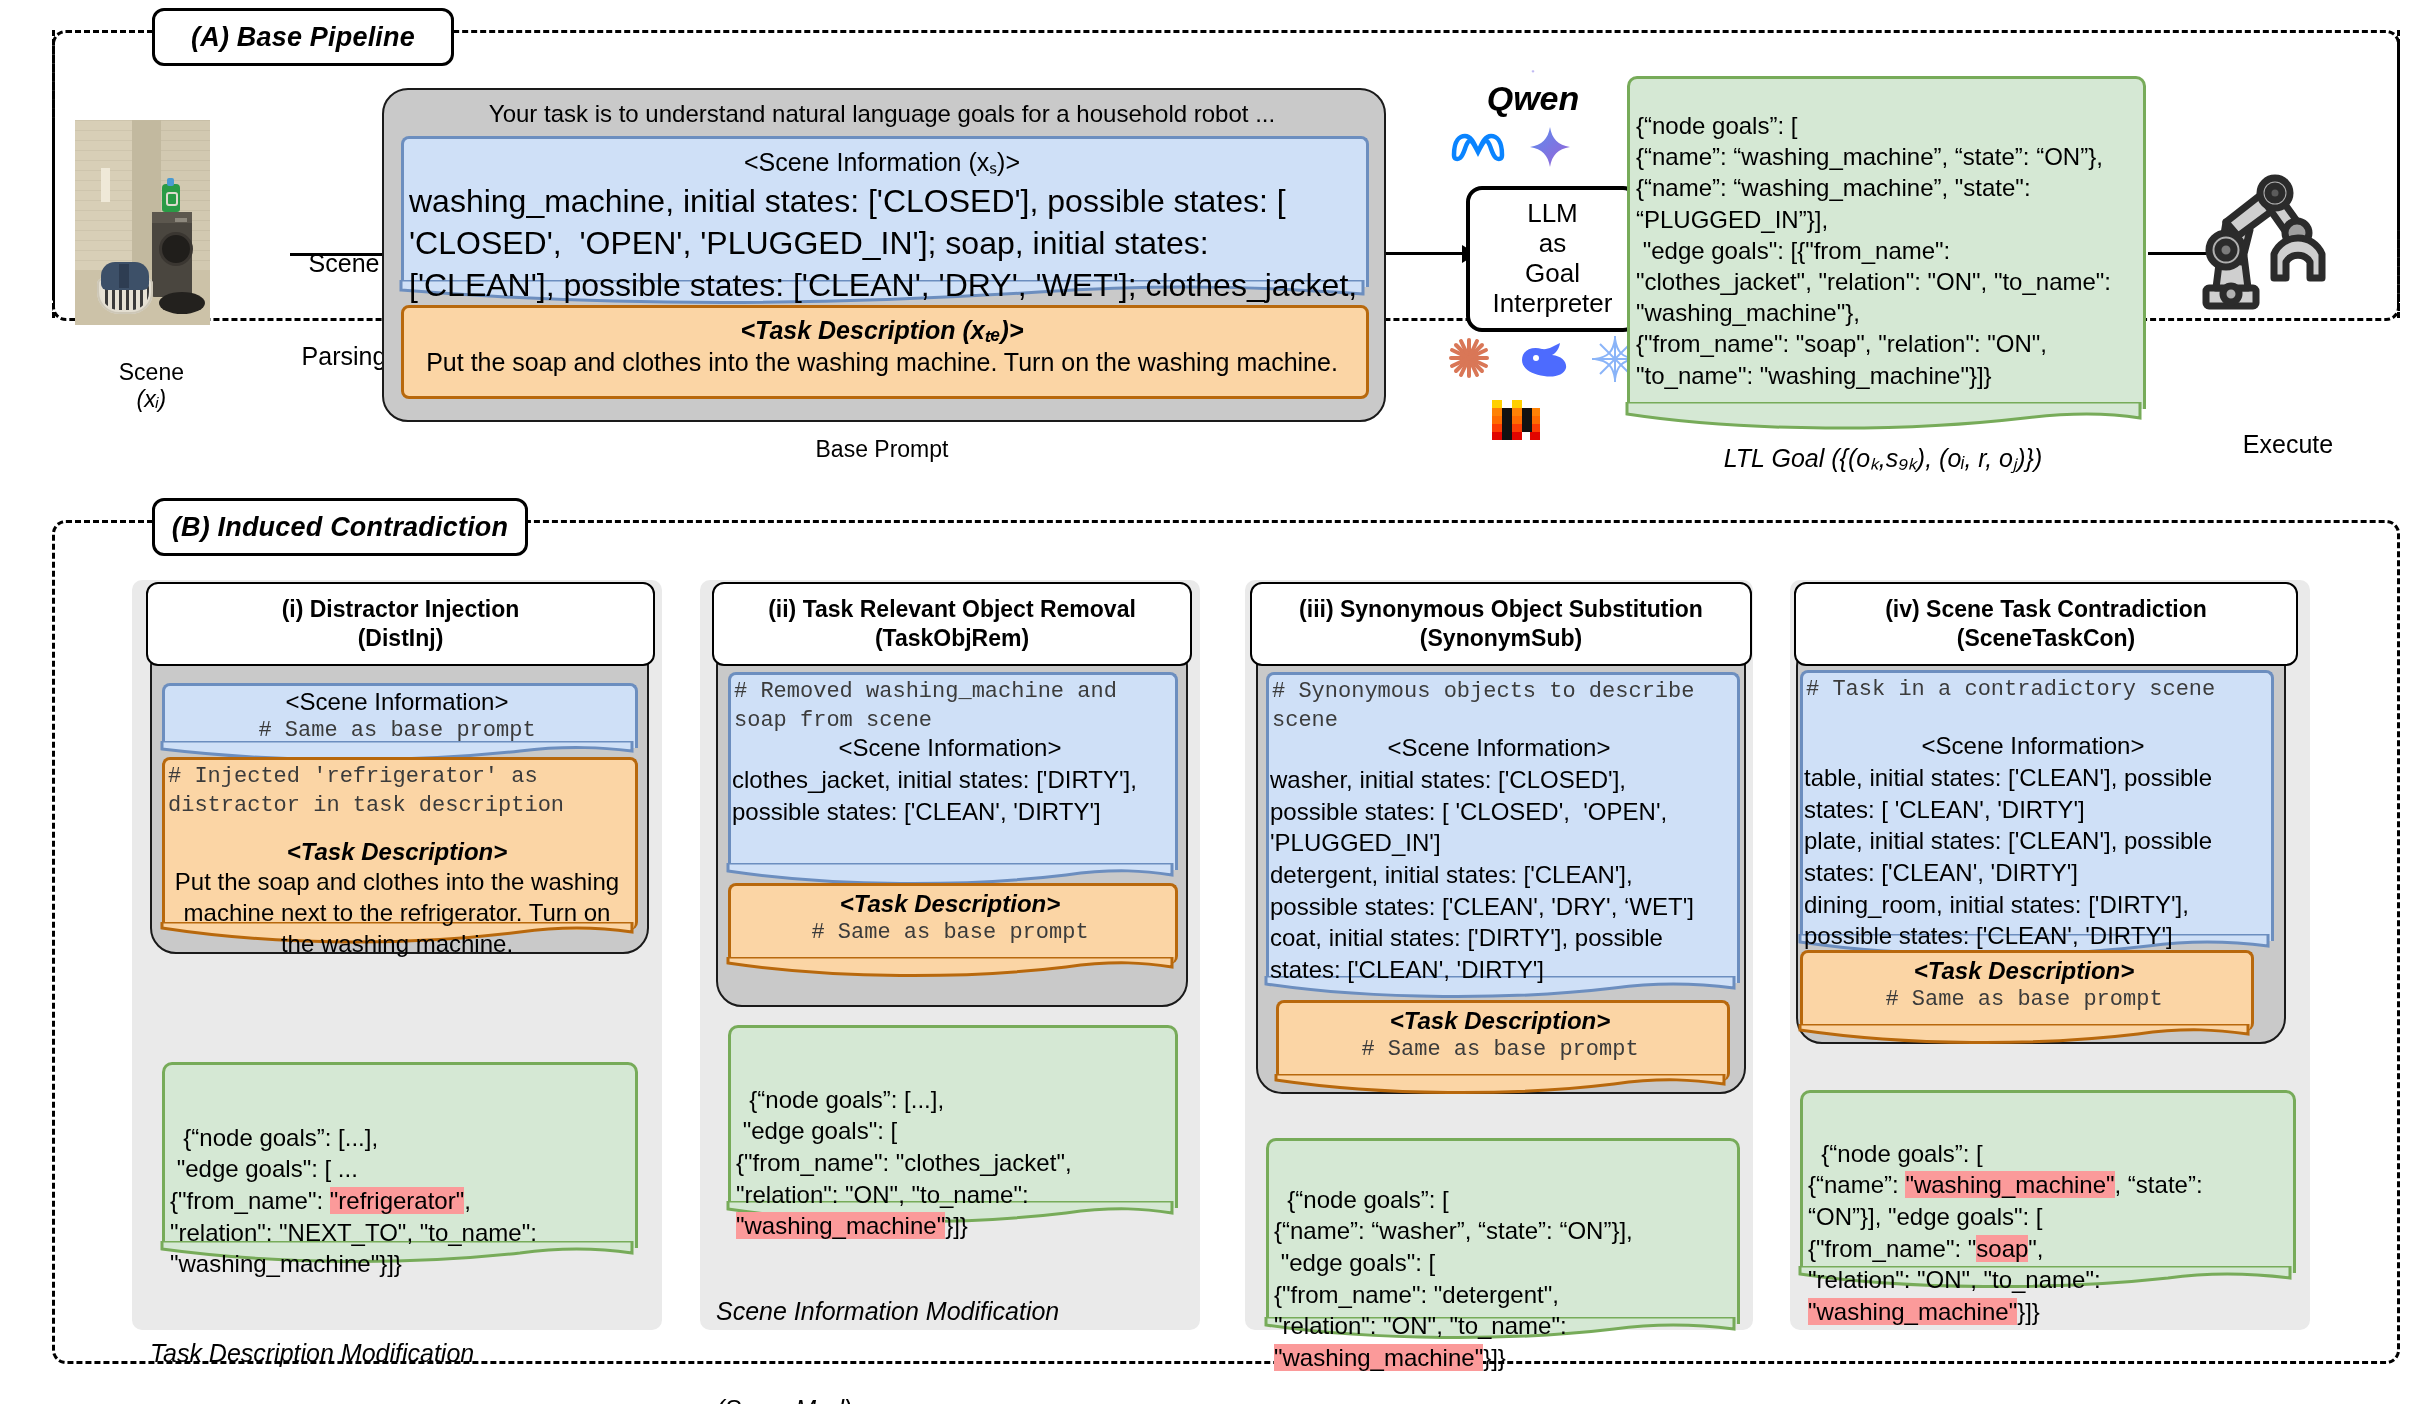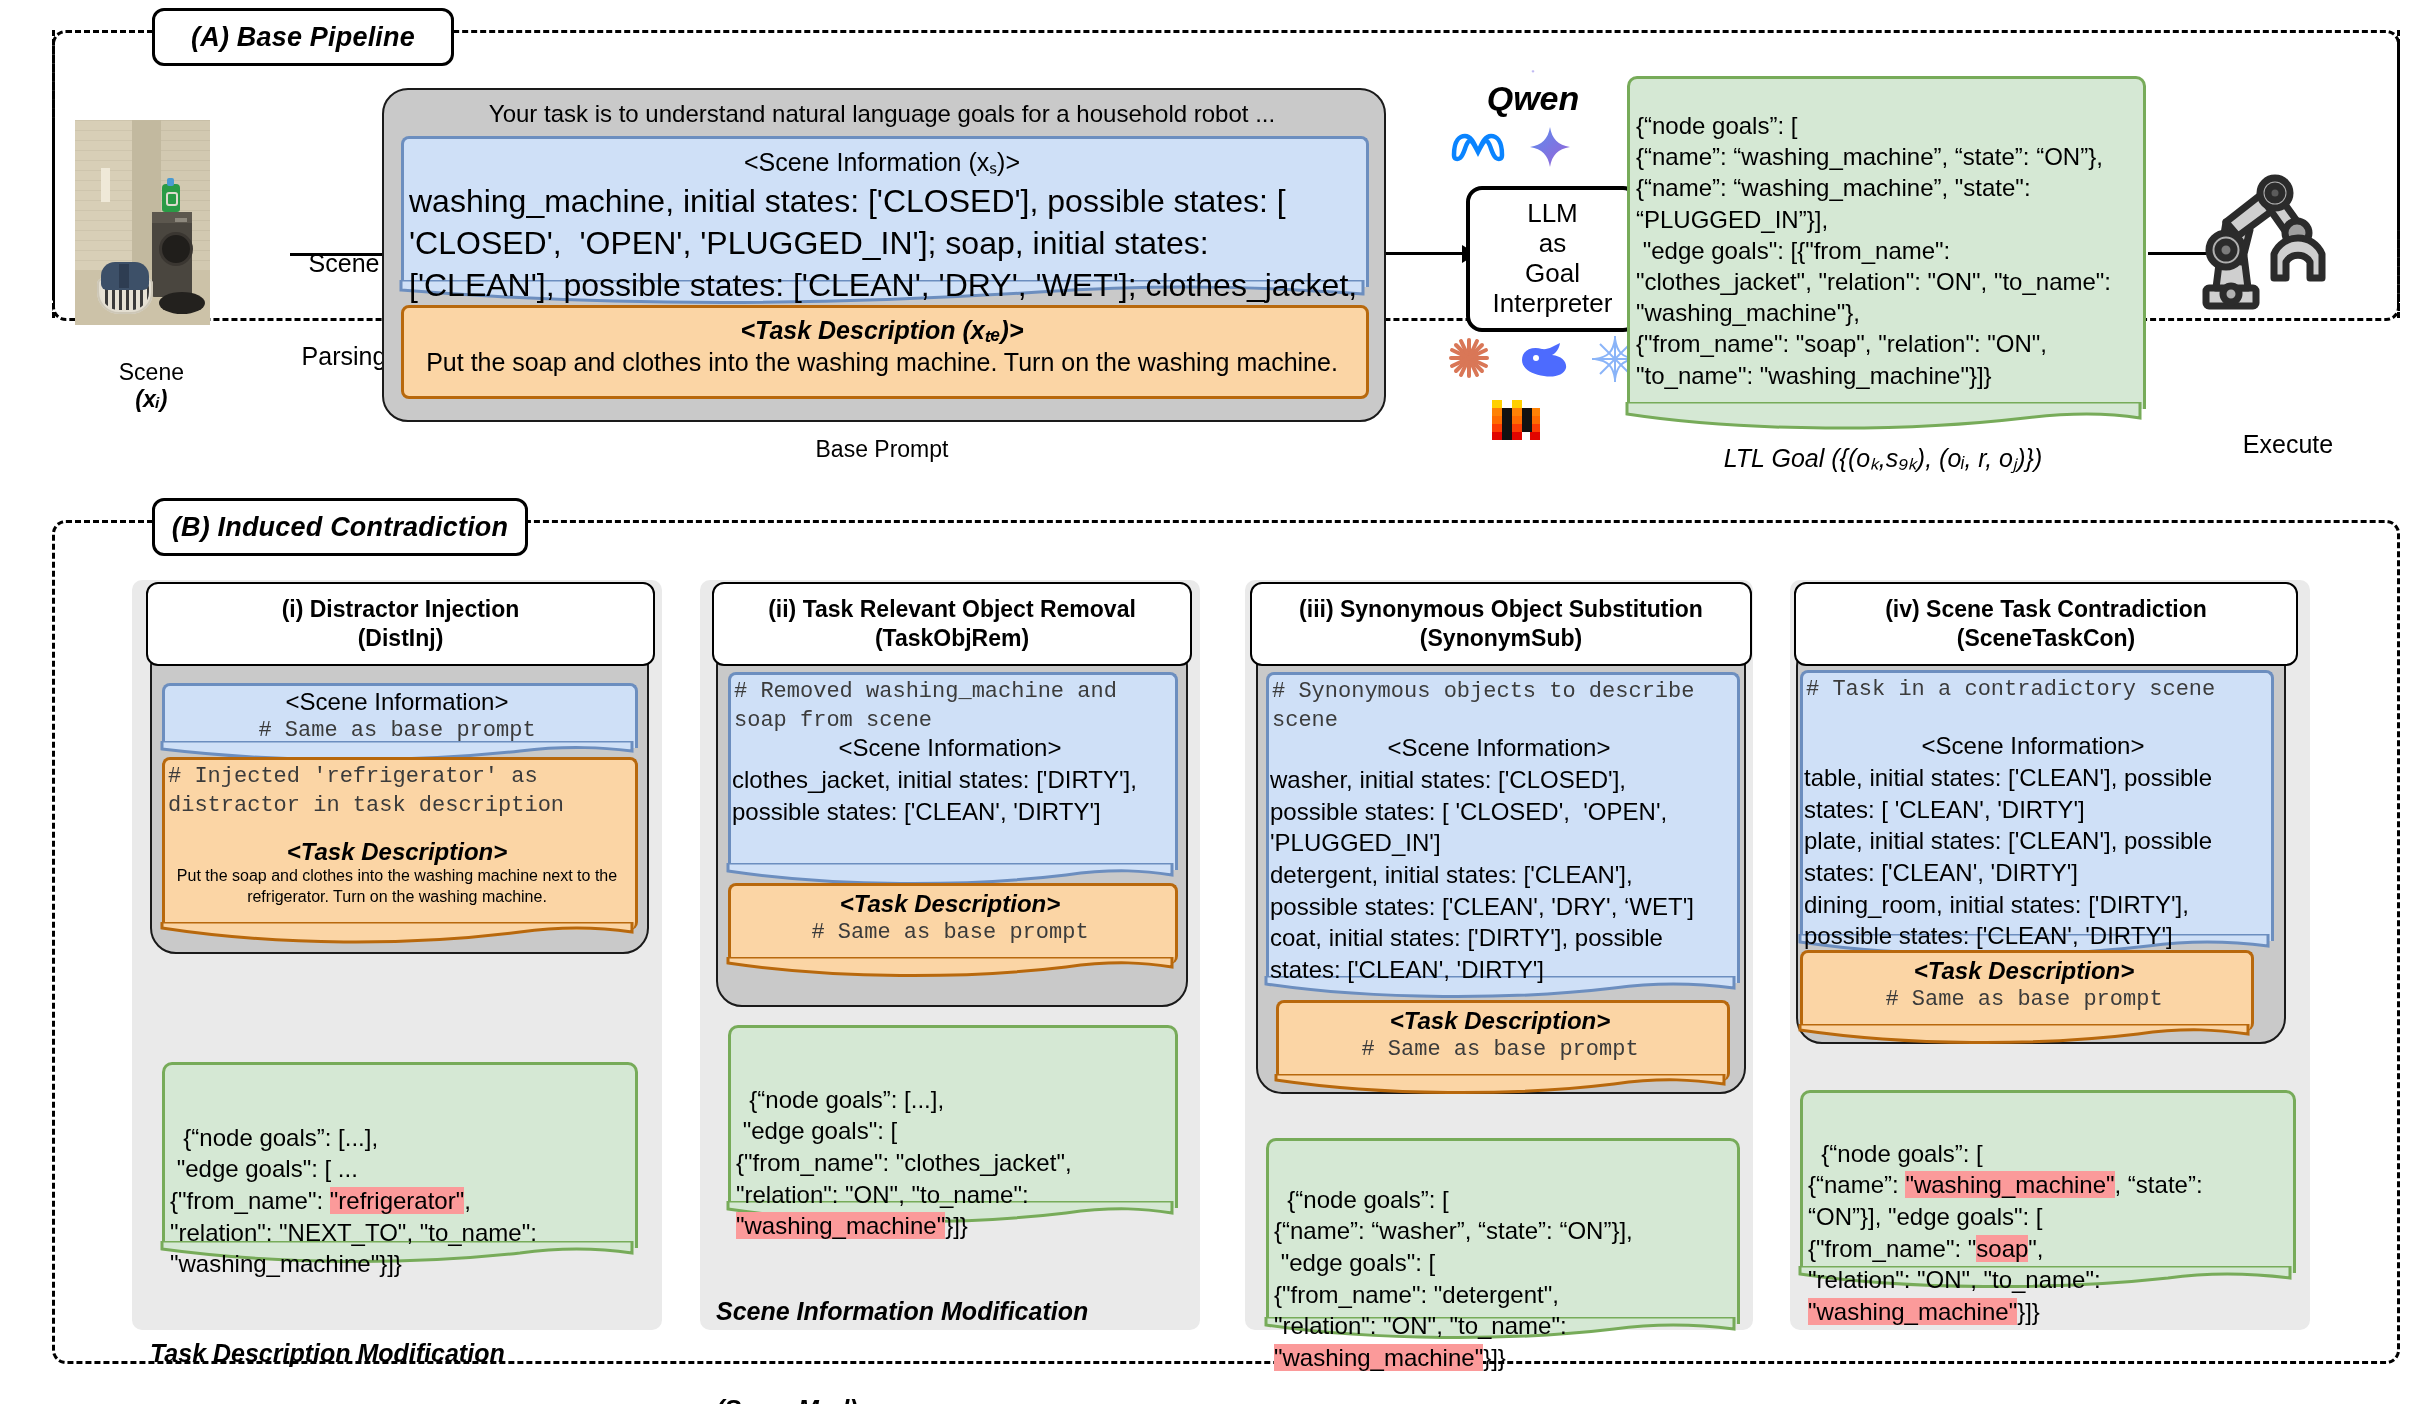--- a/index.html
+++ b/index.html
@@ -20,21 +20,21 @@
   .orange-box{position:absolute;background:#fbd5a5;border:3px solid #b8680c;border-radius:8px;}
   .green-box{position:absolute;background:#d5e8d4;border:3px solid #77ab59;}
   .white-card-title{position:absolute;background:#fff;border:2.5px solid #000;border-radius:12px;
      display:flex;flex-direction:column;align-items:center;justify-content:center;
      font-weight:bold;font-size:23px;line-height:1.25;z-index:6;text-align:center;}
   .card-bg{position:absolute;background:#eaeaea;border-radius:10px;}
 
   .ctr{text-align:center;}
   .mono{font-family:"Liberation Mono",monospace;}
   .ital{font-style:italic;}
-  .bi{font-weight:bold;font-style:italic;}
+  .bi{font-weight:normal;font-style:italic;}
 
   .t{position:absolute;white-space:pre-wrap;}
   .hl{background:#fb9a9a;}
 
   .arrow-line{position:absolute;background:#000;height:3px;}
   .arrow-head{position:absolute;width:0;height:0;border-top:9px solid transparent;
      border-bottom:9px solid transparent;border-left:15px solid #000;}
 
   
   .photo{position:absolute;overflow:hidden;background:#cfc6ad;}
@@ -260,21 +260,21 @@
 </svg>
 <div class="t ctr" style="left:166px;top:688px;width:462px;font-size:24px;">&lt;Scene Information&gt;</div>
 <div class="t ctr mono" style="left:166px;top:718px;width:462px;font-size:22px;color:#3b3b3b;"># Same as base prompt</div>
 
 <div class="orange-box" style="left:162px;top:757px;width:470px;height:170px;border-radius:8px;border-bottom:none;"></div>
 <svg class="abs" style="left:160px;top:922px;width:474px;height:26px;" viewBox="0 0 474 26" preserveAspectRatio="none">
   <path d="M2,0 L2,6 C120,24 250,24 360,10 C410,3 445,6 472,10 L472,0 Z" fill="#fbd5a5" stroke="#b8680c" stroke-width="3"></path>
 </svg>
 <div class="t mono" style="left:168px;top:763px;width:462px;font-size:22px;color:#3b3b3b;line-height:1.3;"># Injected 'refrigerator' as distractor in task description</div>
 <div class="t ctr ital" style="left:166px;top:838px;width:462px;font-size:24px;font-weight:bold;">&lt;Task Description&gt;</div>
-<div class="t ctr" style="left:166px;top:866px;width:462px;font-size:16px;line-height:1.3;">Put the soap and clothes into the washing machine next to the refrigerator. Turn on the washing machine.</div>
+<div class="t ctr" style="left:166px;top:866px;width:462px;font-size:24px;line-height:1.3;">Put the soap and clothes into the washing machine next to the refrigerator. Turn on the washing machine.</div>
 
 <div class="green-box" style="left:162px;top:1062px;width:470px;height:183px;border-radius:10px 10px 0 0;border-bottom:none;"></div>
 <svg class="abs" style="left:160px;top:1241px;width:474px;height:26px;" viewBox="0 0 474 26" preserveAspectRatio="none">
   <path d="M2,0 L2,8 C120,24 250,24 360,12 C410,5 445,8 472,12 L472,0 Z" fill="#d5e8d4" stroke="#77ab59" stroke-width="3"></path>
 </svg>
 <div class="t" style="left:170px;top:1090px;width:460px;font-size:24px;line-height:1.32;white-space:pre-wrap;">
   <span>{“node goals”: [...],
  "edge goals": [ ...
 {"from_name": </span><span class="hl">"refrigerator"</span><span>,
 "relation": "NEXT_TO", "to_name":

